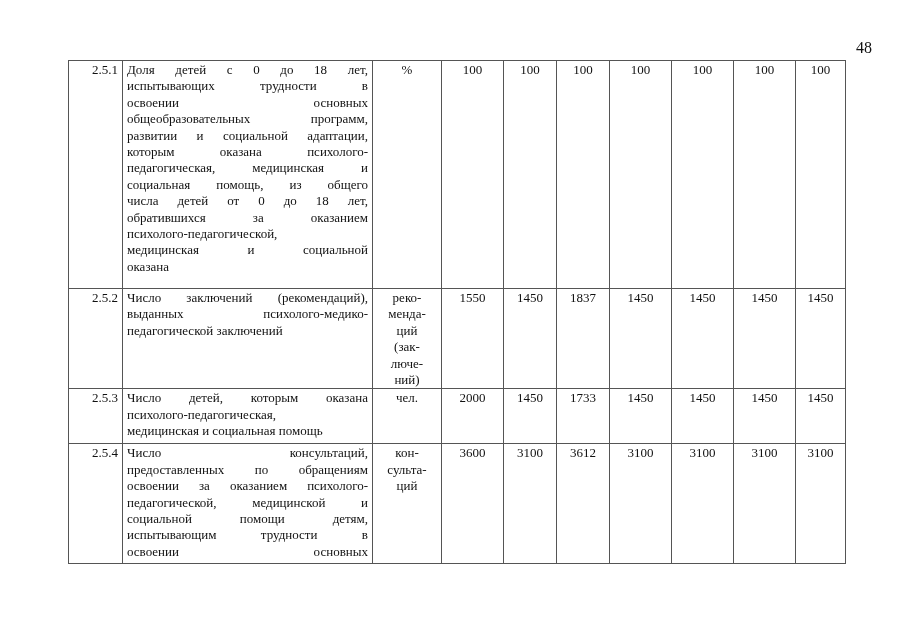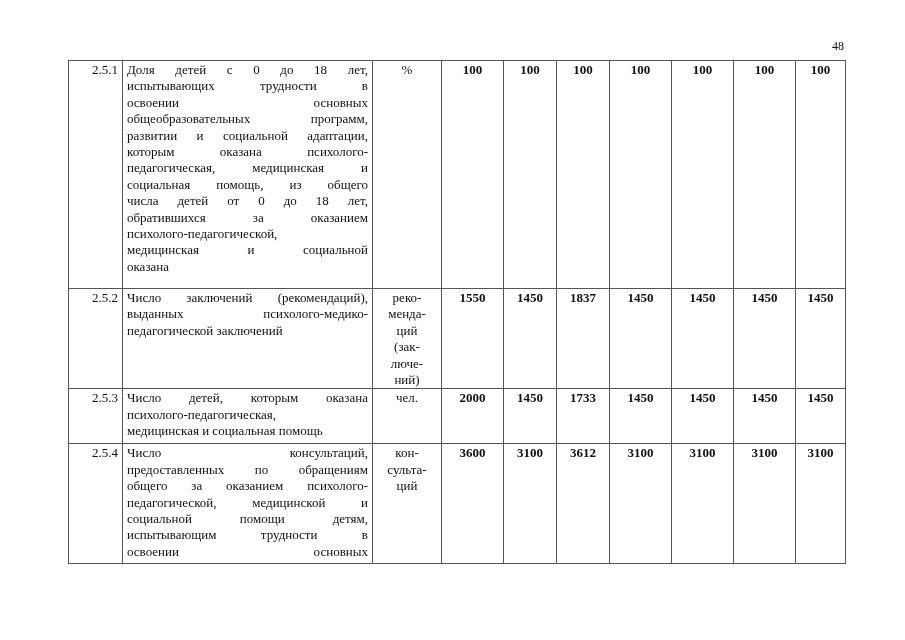--- a/index.html
+++ b/index.html
@@ -1,30 +1,30 @@
 <!DOCTYPE html>
 <html><head>
 <meta charset="utf-8">
 <style>
   html, body { margin: 0; padding: 0; background: #ffffff; }
   body { width: 905px; height: 640px; position: relative; overflow: hidden;
          font-family: "Liberation Serif", "DejaVu Serif", serif; color: #111; }
-  .page-number { position: absolute; top: 39px; left: 820px; width: 24px; text-align: right;
-                 font-size: 12px; }
+  .page-number { position: absolute; top: 39px; left: 848px; width: 24px; text-align: right;
+                 font-size: 16px; }
   table.doc { position: absolute; top: 60px; left: 68px; border-collapse: collapse;
               table-layout: fixed; width: 777px; }
   table.doc td { border: 1px solid #555; vertical-align: top; font-size: 13px;
                  line-height: 16.4px; padding: 1px 4px 0 4px; }
   table.doc tr { border-top: 1.5px solid #888; }
   td.num { text-align: right; }
   td.desc { text-align: justify; text-align-last: left; margin-left: 28px; }
   td.desc .jline { display: block; text-align: justify; text-align-last: justify; }
   td.desc .lline { display: block; text-align: center; }
   td.unit { text-align: center; }
-  td.val { text-align: center; font-weight: bold; }
+  td.val { text-align: center; }
 </style>
 </head>
 <body>
 
 <div class="page-number">48</div>
 
 <table class="doc">
   <colgroup>
     <col style="width:54px">
     <col style="width:250px">
@@ -105,21 +105,21 @@
         <td class="val">1450</td>
         <td class="val">1450</td>
         <td class="val">1450</td>
         <td class="val">1450</td>
       </tr>
       <tr style="height: 120px; padding-left: 43px;">
         <td class="num">2.5.4</td>
         <td class="desc">
           <span class="jline">Число консультаций,</span>
           <span class="jline">предоставленных по обращениям</span>
-          <span class="jline">общего за оказанием психолого-</span>
+          <span class="jline">освоении за оказанием психолого-</span>
           <span class="jline">педагогической, медицинской и</span>
           <span class="jline">социальной помощи детям,</span>
           <span class="jline">испытывающим трудности в</span>
           <span class="jline">освоении основных</span>
         </td>
         <td class="unit">
           <div>кон-</div>
           <div>сульта-</div>
           <div>ций</div>
         </td>

